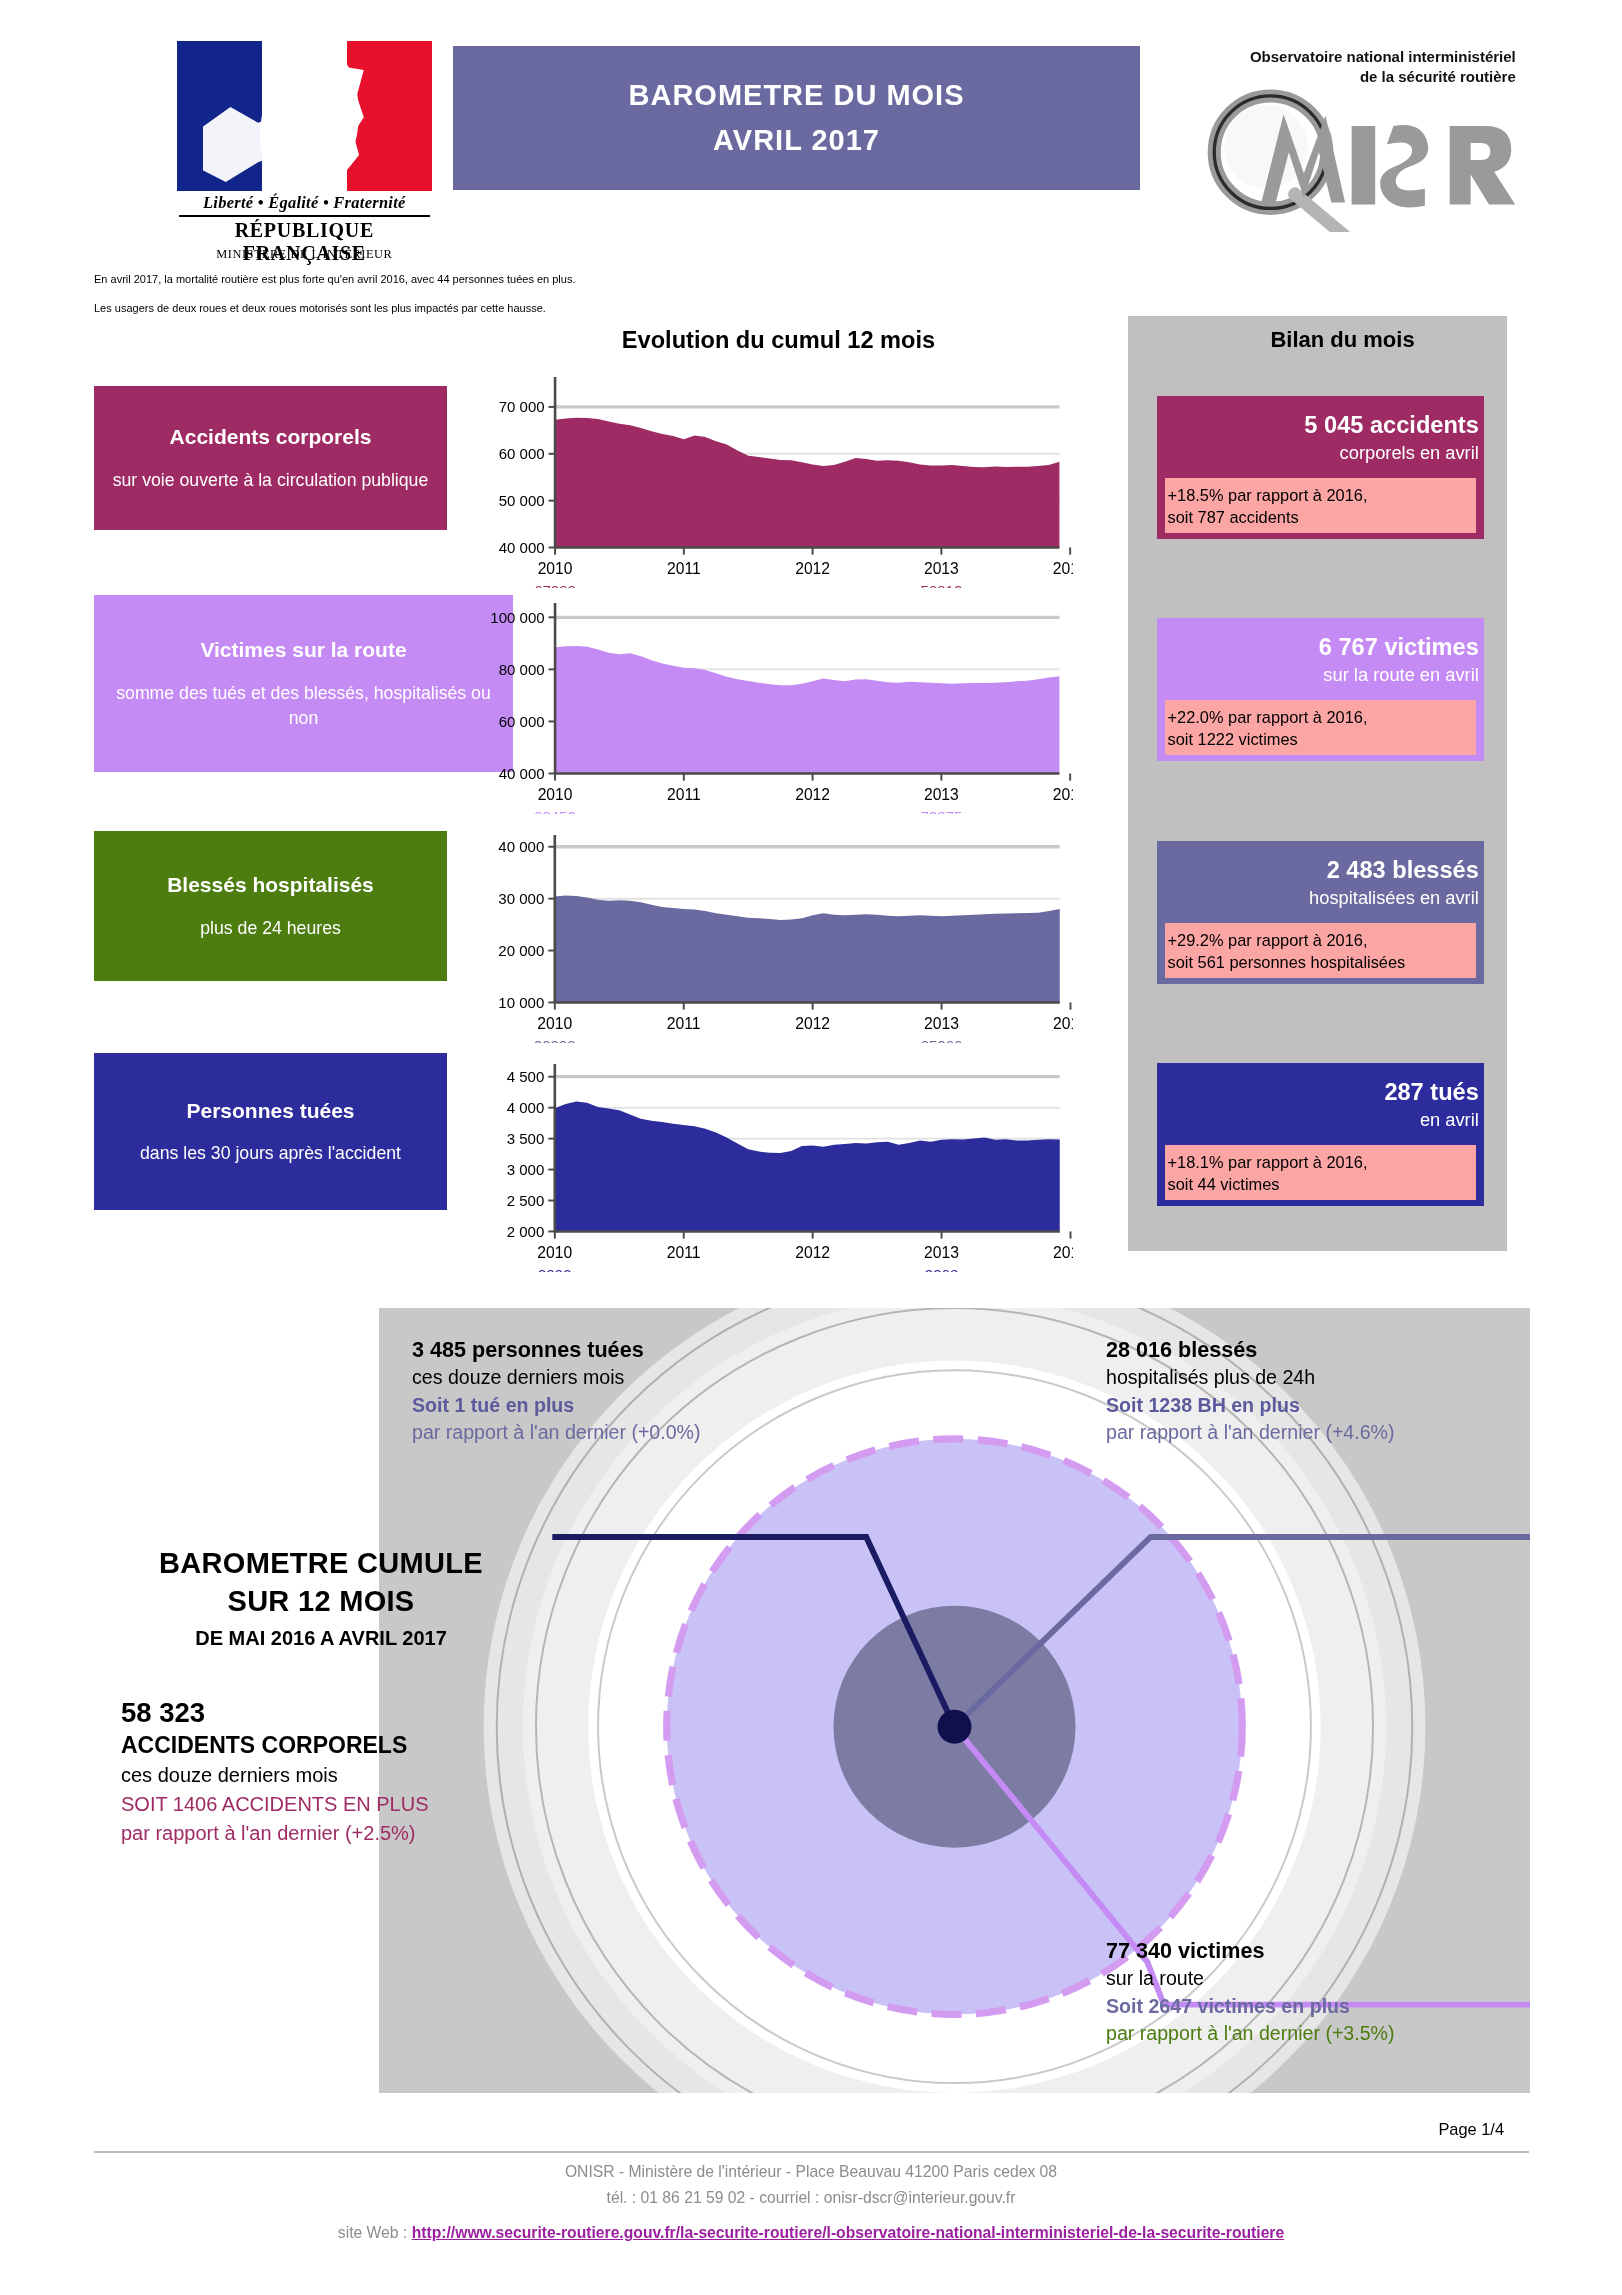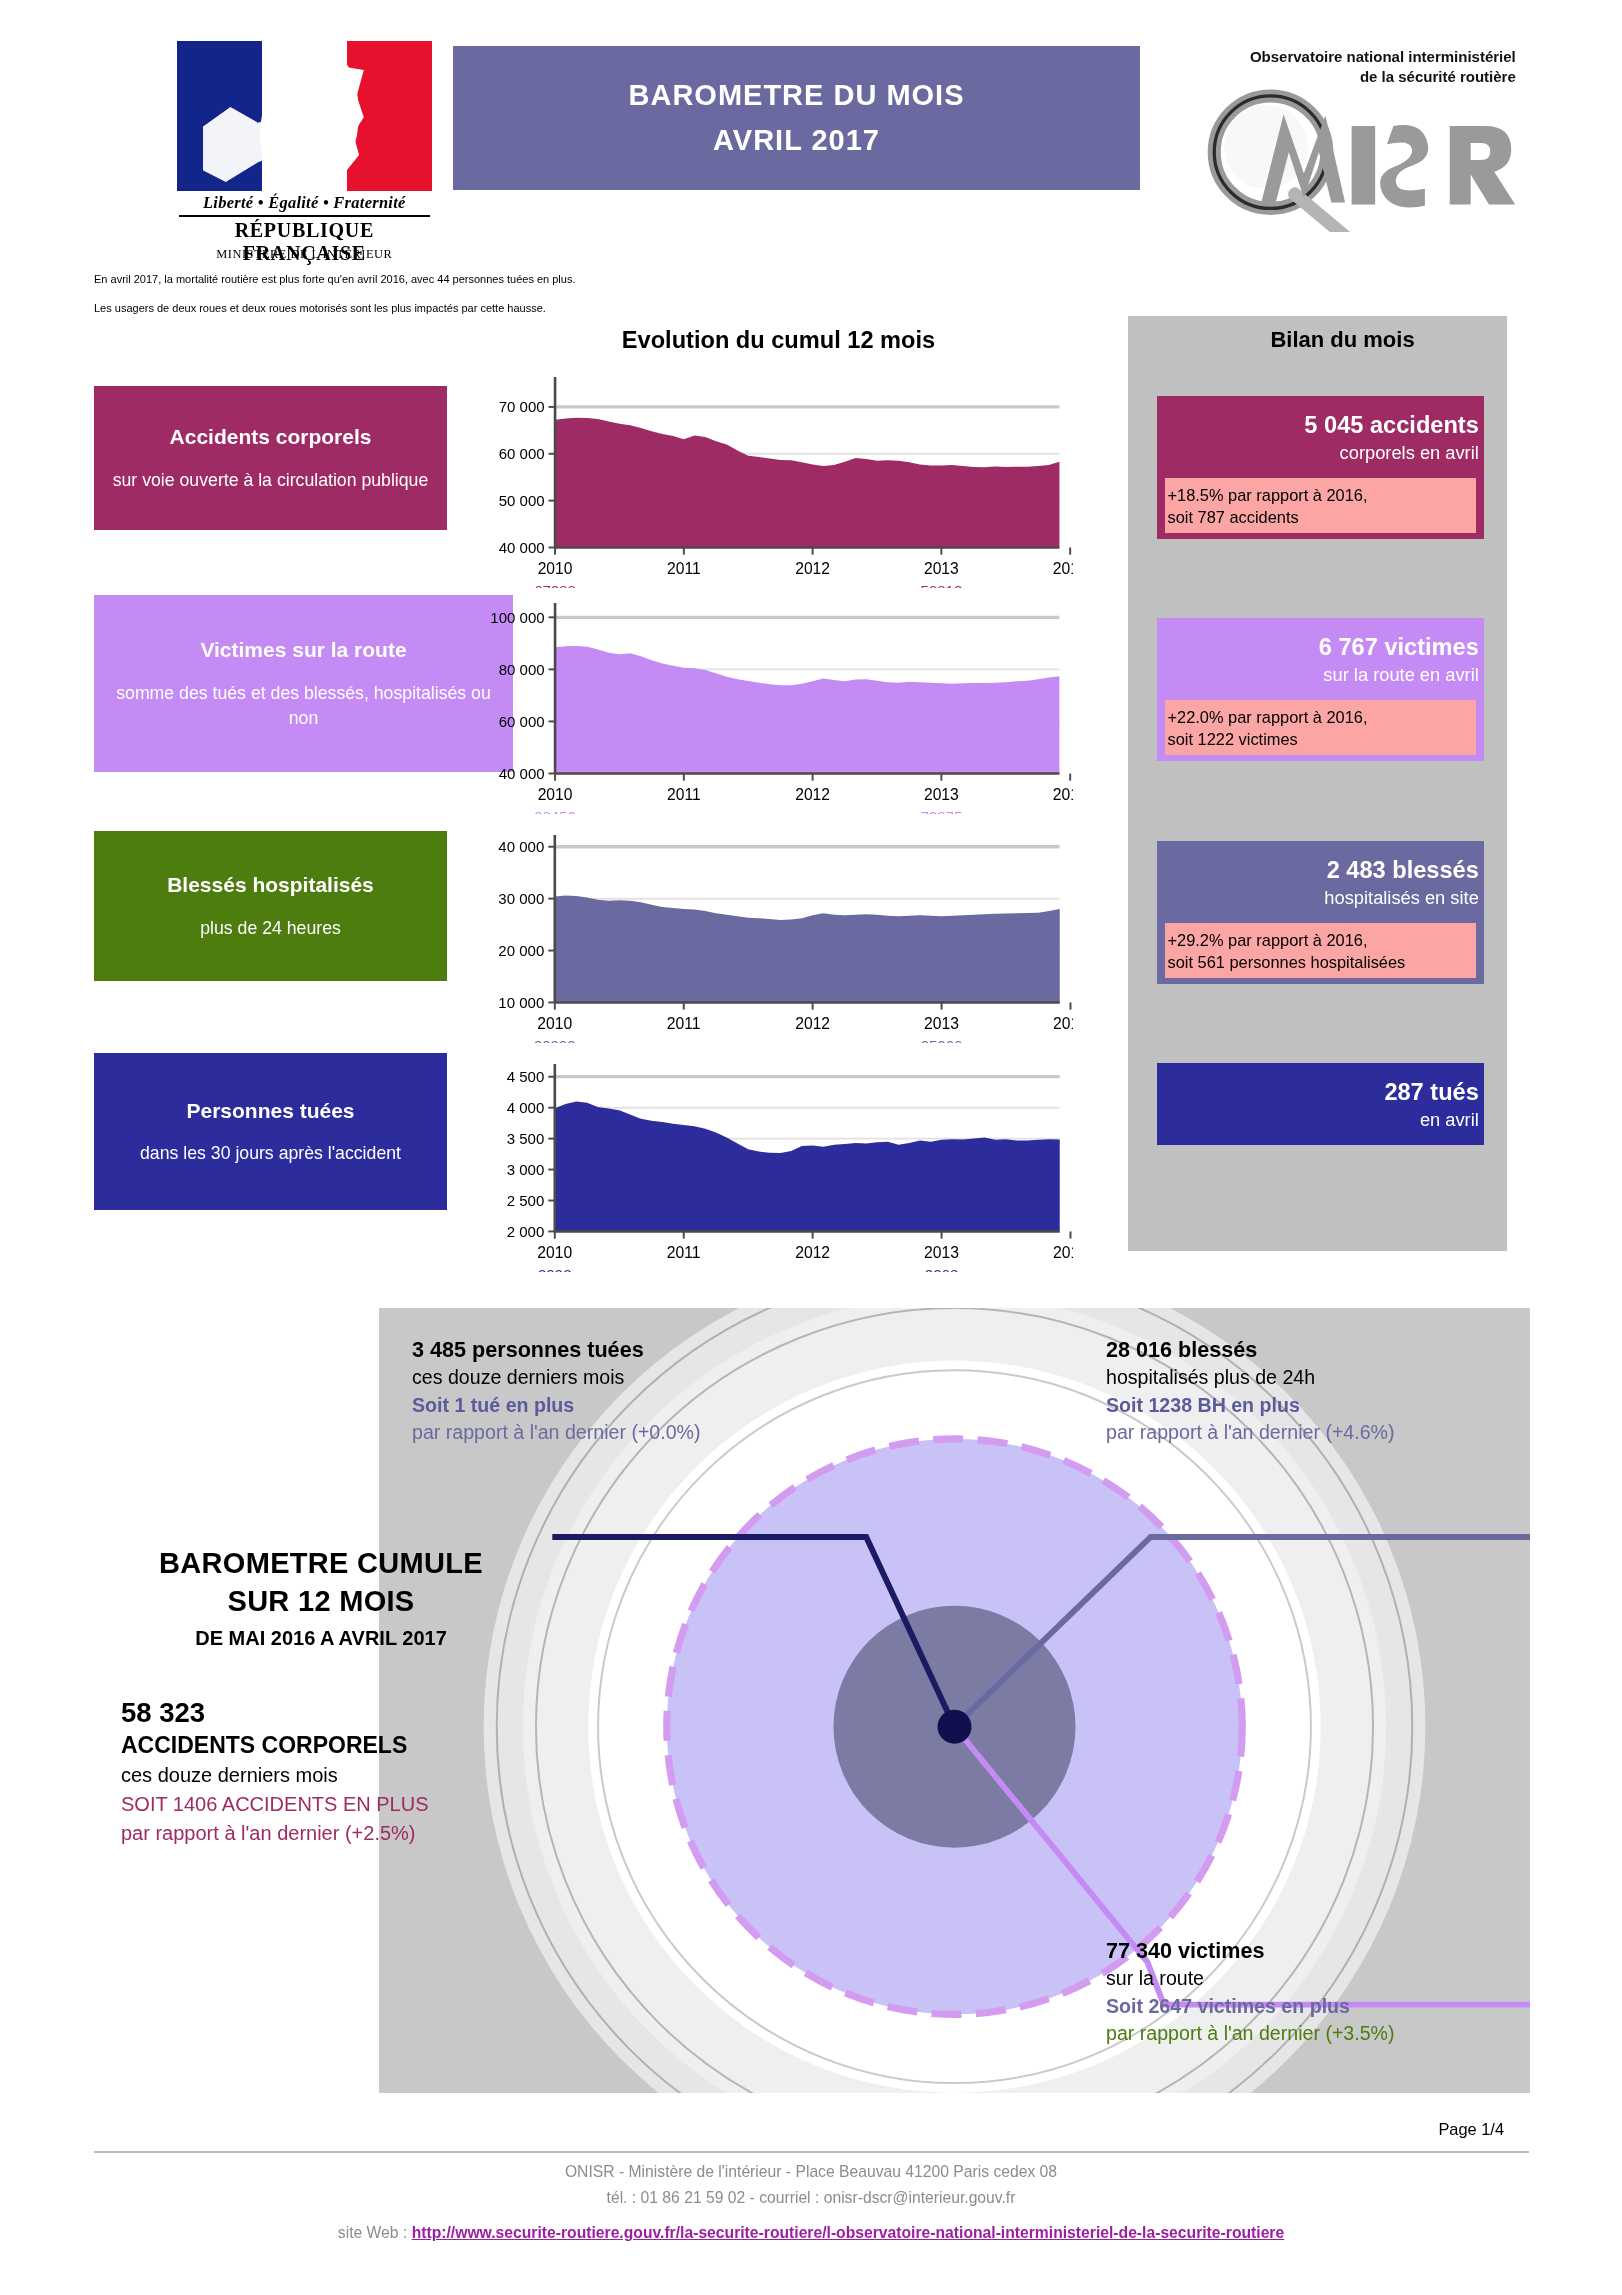--- a/index.html
+++ b/index.html
@@ -296,21 +296,21 @@
         <text x="1345.8280851063537" y="22" text-anchor="middle" font-size="23" font-family="&quot;Liberation Sans&quot;,sans-serif" fill="#6a6aa0">04/17</text>
         <text x="1345.8280851063537" y="50" text-anchor="middle" font-size="23" font-family="&quot;Liberation Sans&quot;,sans-serif" fill="#6a6aa0">28016</text>
         <text x="108" y="382" text-anchor="middle" font-size="23" font-family="&quot;Liberation Sans&quot;,sans-serif" fill="#6a6aa0">30393</text>
         <text x="699.3191489361589" y="382" text-anchor="middle" font-size="23" font-family="&quot;Liberation Sans&quot;,sans-serif" fill="#6a6aa0">25966</text>
         <text x="1290.6382978723177" y="382" text-anchor="middle" font-size="23" font-family="&quot;Liberation Sans&quot;,sans-serif" fill="#6a6aa0">27214</text>
       </svg>
     </div>
     <div class="bilan-card" style="left: 1157px; top: 841px; width: 327px; background: rgb(106, 106, 160);">
       <div class="bc-top">
         <div class="bc-num">2 483 blessés</div>
-        <div class="bc-sub">hospitalisés en site</div>
+        <div class="bc-sub">hospitalisées en avril</div>
       </div>
       <div class="bc-white">
         <div>+29.2% par rapport à 2016,</div>
         <div>soit 561 personnes hospitalisées</div>
       </div>
     </div>
     <div class="label-box" style="left: 94px; top: 1053px; width: 353px; height: 157px; background: rgb(44, 44, 156);">
       <div class="lb-title">Personnes tuées</div>
       <div class="lb-sub">dans les 30 jours après l'accident</div>
     </div>
@@ -359,20 +359,24 @@
         <text x="108" y="382" text-anchor="middle" font-size="23" font-family="&quot;Liberation Sans&quot;,sans-serif" fill="#2c2c9c">3992</text>
         <text x="699.3191489361589" y="382" text-anchor="middle" font-size="23" font-family="&quot;Liberation Sans&quot;,sans-serif" fill="#2c2c9c">3268</text>
         <text x="1290.6382978723177" y="382" text-anchor="middle" font-size="23" font-family="&quot;Liberation Sans&quot;,sans-serif" fill="#2c2c9c">3469</text>
       </svg>
     </div>
     <div class="bilan-card" style="left: 1157px; top: 1063px; width: 327px; background: rgb(44, 44, 156);">
       <div class="bc-top">
         <div class="bc-num">287 tués</div>
         <div class="bc-sub">en avril</div>
       </div>
+      <div class="bc-white">
+        <div>+18.1% par rapport à 2016,</div>
+        <div>soit 44 victimes</div>
+      </div>
     </div>
   </div>
 
 <div id="cumul">
   <svg id="cumul-svg" width="1151" height="785" viewBox="0 0 1760 1200">
     <defs>
       <clipPath id="panelClip">
           <rect x="0" y="0" width="1760" height="1200"></rect>
         </clipPath>
     </defs>

